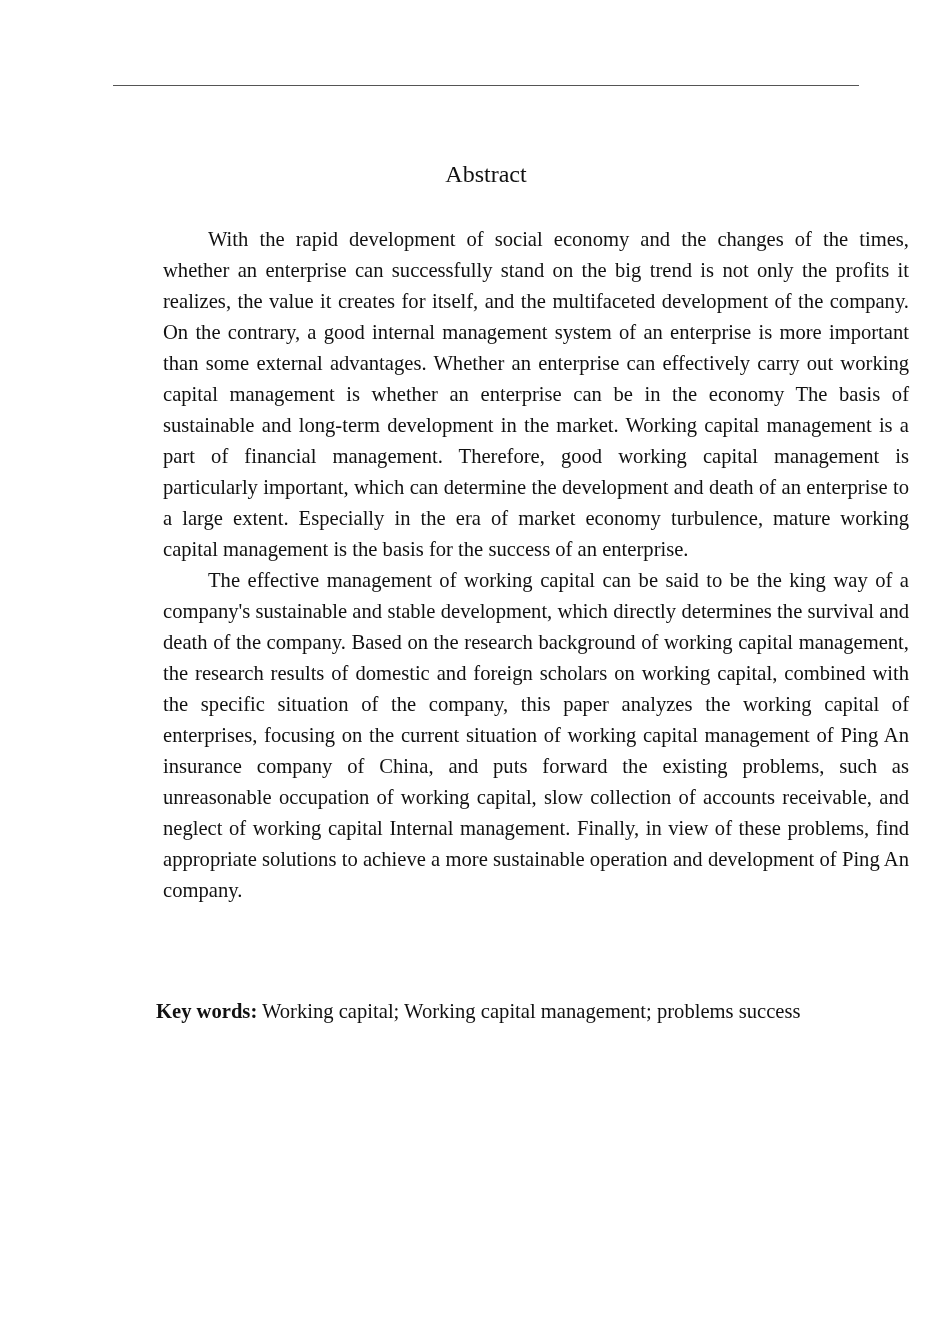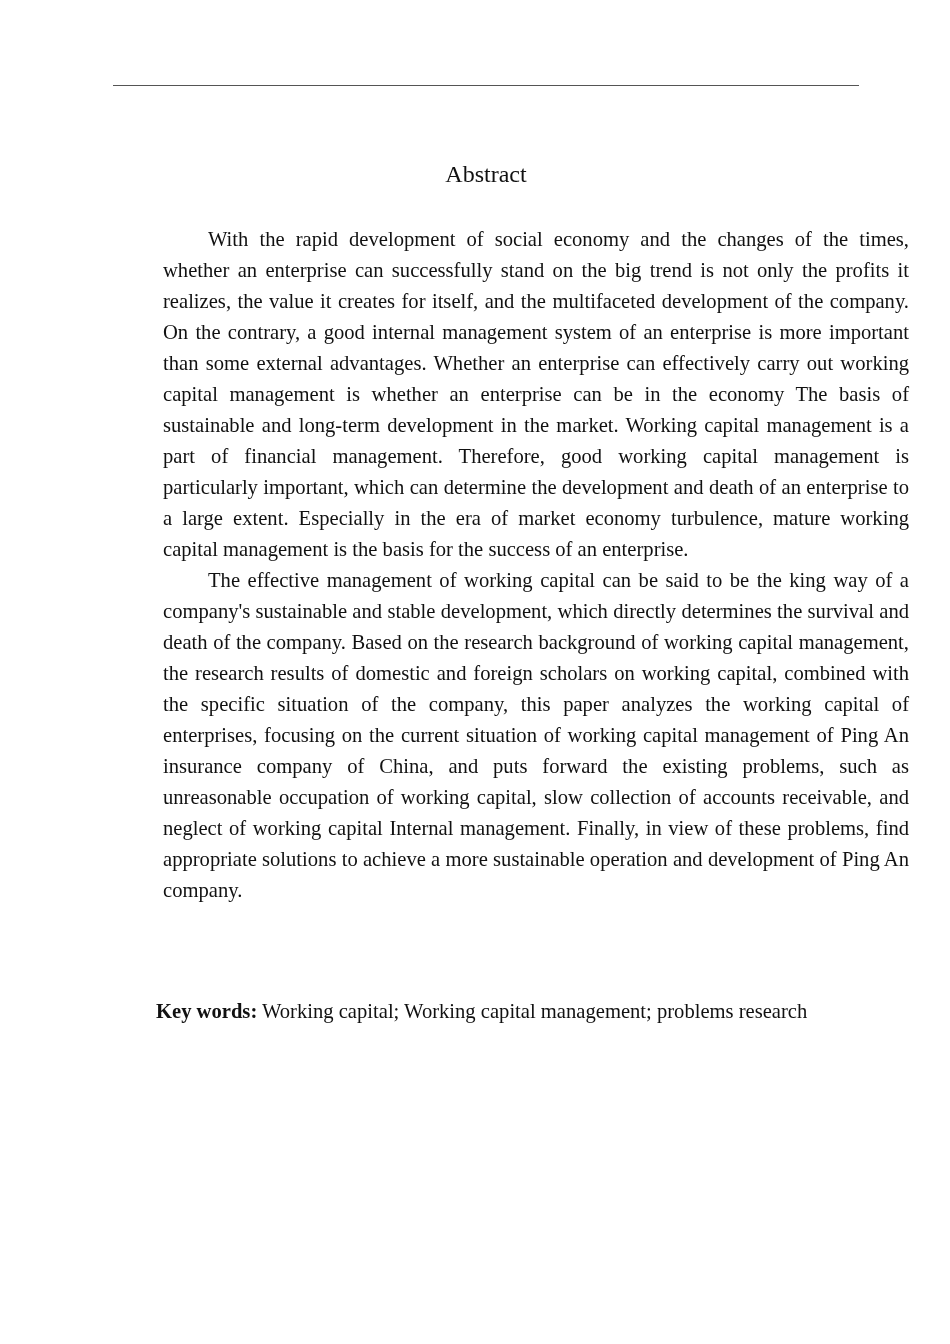--- a/index.html
+++ b/index.html
@@ -67,13 +67,13 @@
 
 <div class="header-rule"></div>
 
 <h1 class="title">Abstract</h1>
 
 <div class="body-text">
   <p>With the rapid development of social economy and the changes of the times, whether an enterprise can successfully stand on the big trend is not only the profits it realizes, the value it creates for itself, and the multifaceted development of the company. On the contrary, a good internal management system of an enterprise is more important than some external advantages. Whether an enterprise can effectively carry out working capital management is whether an enterprise can be in the economy The basis of sustainable and long-term development in the market. Working capital management is a part of financial management. Therefore, good working capital management is particularly important, which can determine the development and death of an enterprise to a large extent. Especially in the era of market economy turbulence, mature working capital management is the basis for the success of an enterprise.</p>
   <p>The effective management of working capital can be said to be the king way of a company's sustainable and stable development, which directly determines the survival and death of the company. Based on the research background of working capital management, the research results of domestic and foreign scholars on working capital, combined with the specific situation of the company, this paper analyzes the working capital of enterprises, focusing on the current situation of working capital management of Ping An insurance company of China, and puts forward the existing problems, such as unreasonable occupation of working capital, slow collection of accounts receivable, and neglect of working capital Internal management. Finally, in view of these problems, find appropriate solutions to achieve a more sustainable operation and development of Ping An company.</p>
 </div>
 
-<p class="keywords"><span class="kw-label">Key words:</span><span> Working capital; Working capital management; problems research</span></p>
+<p class="keywords"><span class="kw-label">Key words:</span><span> Working capital; Working capital management; problems success</span></p>
 
 </body></html>

